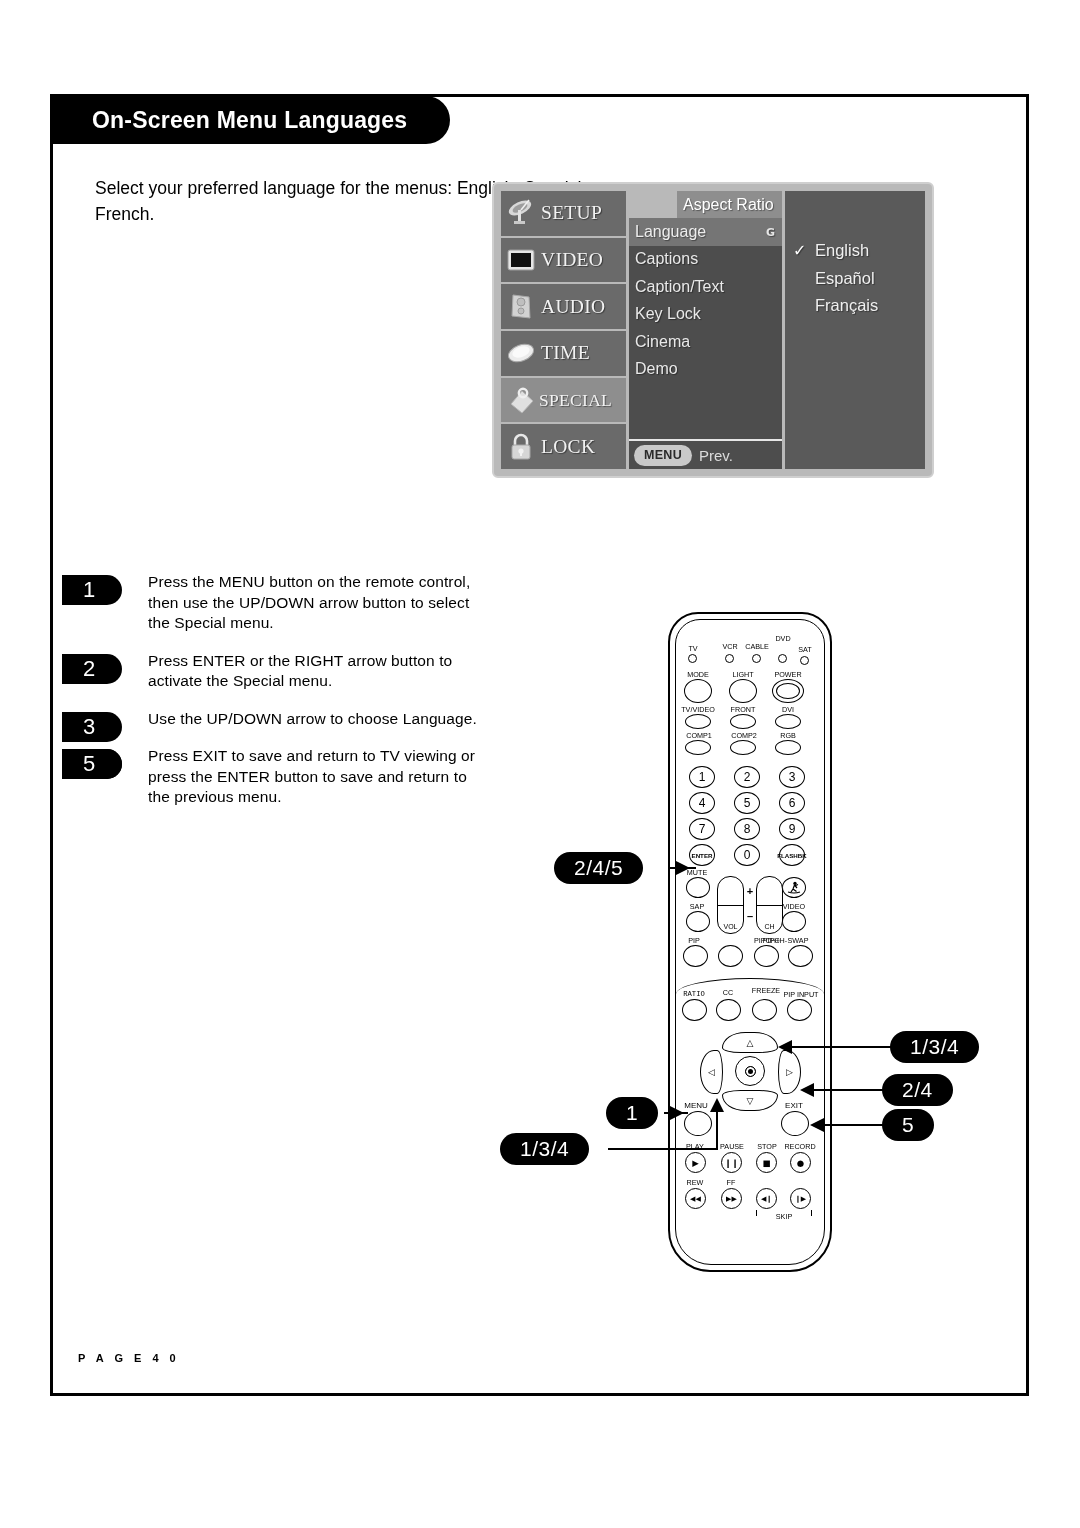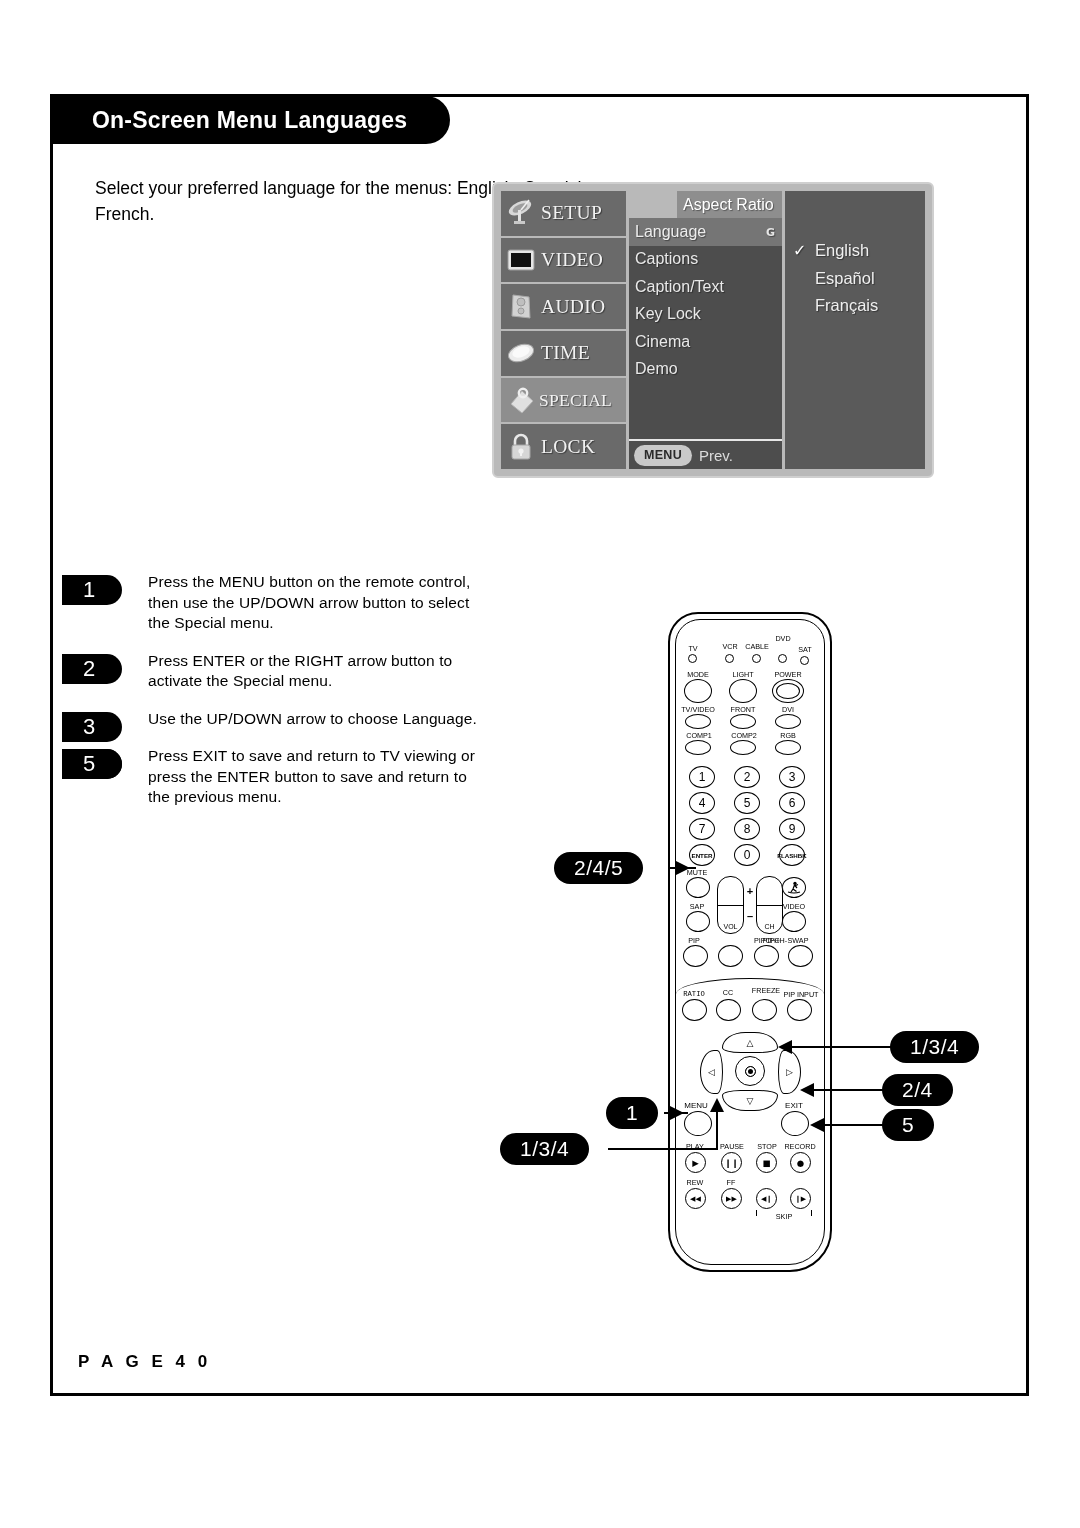--- a/index.html
+++ b/index.html
@@ -180,21 +180,21 @@
     font-size: 15.5px;
     line-height: 20.5px;
     color: #000;
     letter-spacing: .1px;
   }
 
   
   .page-num {
     position: absolute;
     left: 78px; top: 1352px;
-    font-size: 17px;
+    font-size: 11px;
     letter-spacing: 4px;
     font-weight: bold;
     color: #000;
   }
 
   
   
   
   .remote {
     position: absolute;

